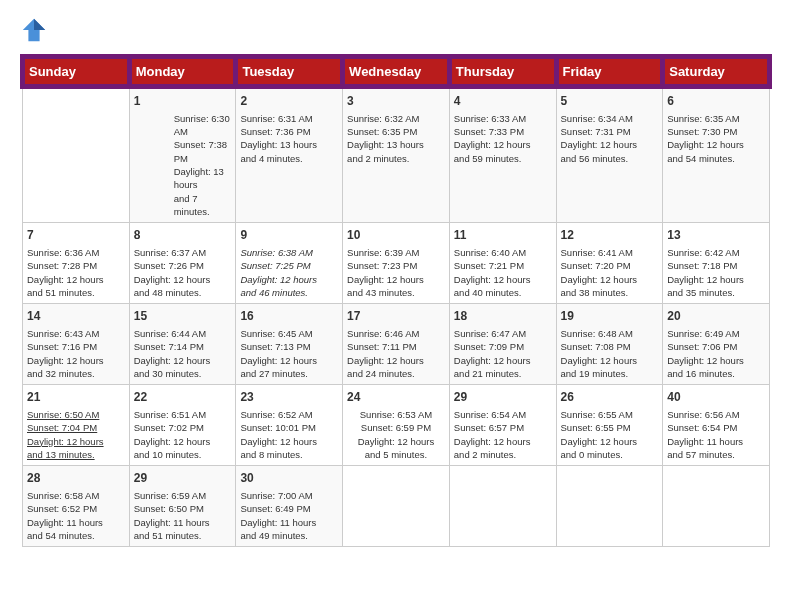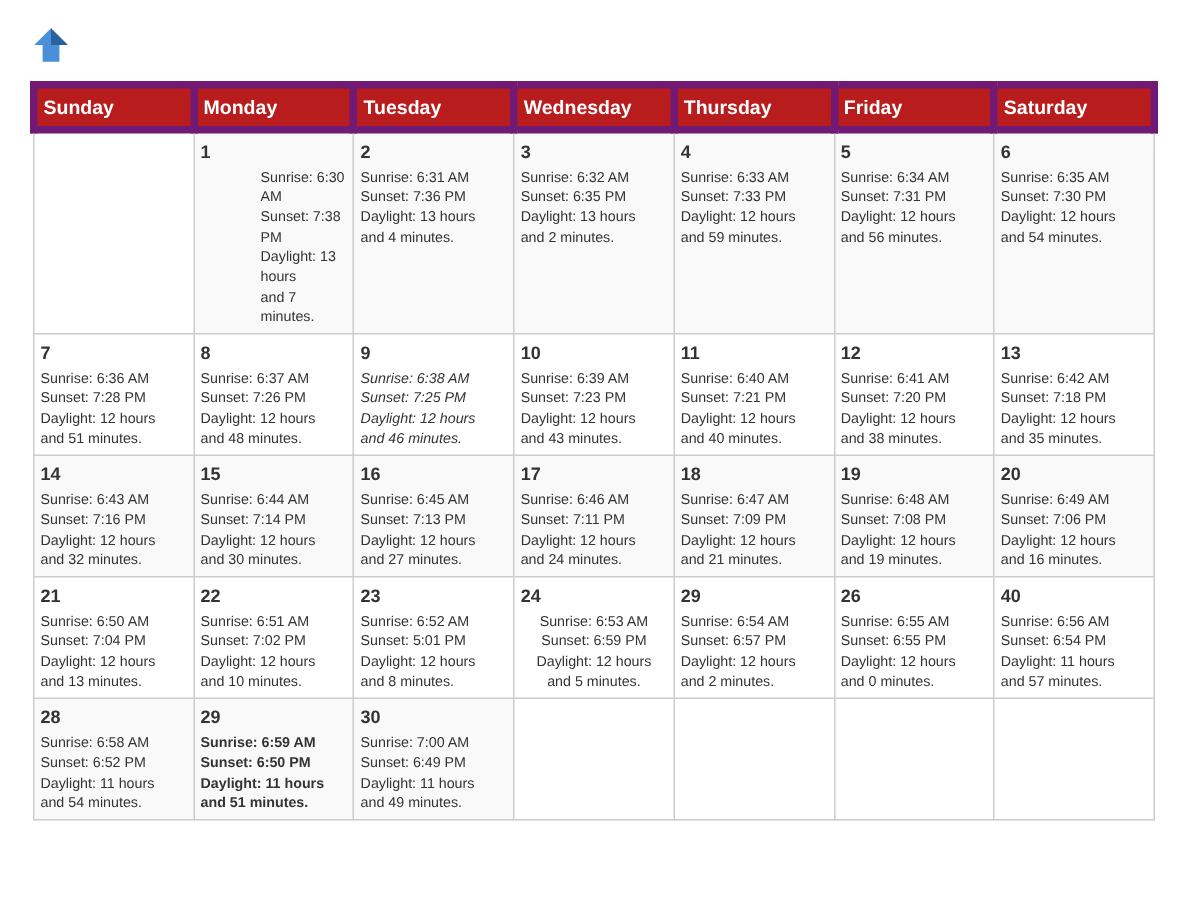--- a/index.html
+++ b/index.html
@@ -266,36 +266,36 @@
             <span class="day-num">20</span>
             <div class="day-info" style="white-space: pre-line;">Sunrise: 6:49 AM
 Sunset: 7:06 PM
 Daylight: 12 hours
 and 16 minutes.</div>
           </td>
         </tr>
         <tr>
           <td>
             <span class="day-num">21</span>
-            <div class="day-info" style="white-space: pre-line;">Sunrise: 6:50 AM
+            <div class="day-info" style="white-space: pre-line; text-decoration: underline;">Sunrise: 6:50 AM
 Sunset: 7:04 PM
 Daylight: 12 hours
 and 13 minutes.</div>
           </td>
           <td>
             <span class="day-num">22</span>
             <div class="day-info" style="white-space: pre-line;">Sunrise: 6:51 AM
 Sunset: 7:02 PM
 Daylight: 12 hours
 and 10 minutes.</div>
           </td>
           <td>
             <span class="day-num">23</span>
             <div class="day-info" style="white-space: pre-line;">Sunrise: 6:52 AM
-Sunset: 5:01 PM
+Sunset: 10:01 PM
 Daylight: 12 hours
 and 8 minutes.</div>
           </td>
           <td>
             <span class="day-num">24</span>
             <div class="day-info" style="white-space: pre-line; text-align: center;">Sunrise: 6:53 AM
 Sunset: 6:59 PM
 Daylight: 12 hours
 and 5 minutes.</div>
           </td>
@@ -324,21 +324,21 @@
         <tr>
           <td>
             <span class="day-num">28</span>
             <div class="day-info" style="white-space: pre-line;">Sunrise: 6:58 AM
 Sunset: 6:52 PM
 Daylight: 11 hours
 and 54 minutes.</div>
           </td>
           <td>
             <span class="day-num">29</span>
-            <div class="day-info" style="white-space: pre-line; font-weight: bold;">Sunrise: 6:59 AM
+            <div class="day-info" style="white-space: pre-line;">Sunrise: 6:59 AM
 Sunset: 6:50 PM
 Daylight: 11 hours
 and 51 minutes.</div>
           </td>
           <td>
             <span class="day-num">30</span>
             <div class="day-info" style="white-space: pre-line;">Sunrise: 7:00 AM
 Sunset: 6:49 PM
 Daylight: 11 hours
 and 49 minutes.</div>

